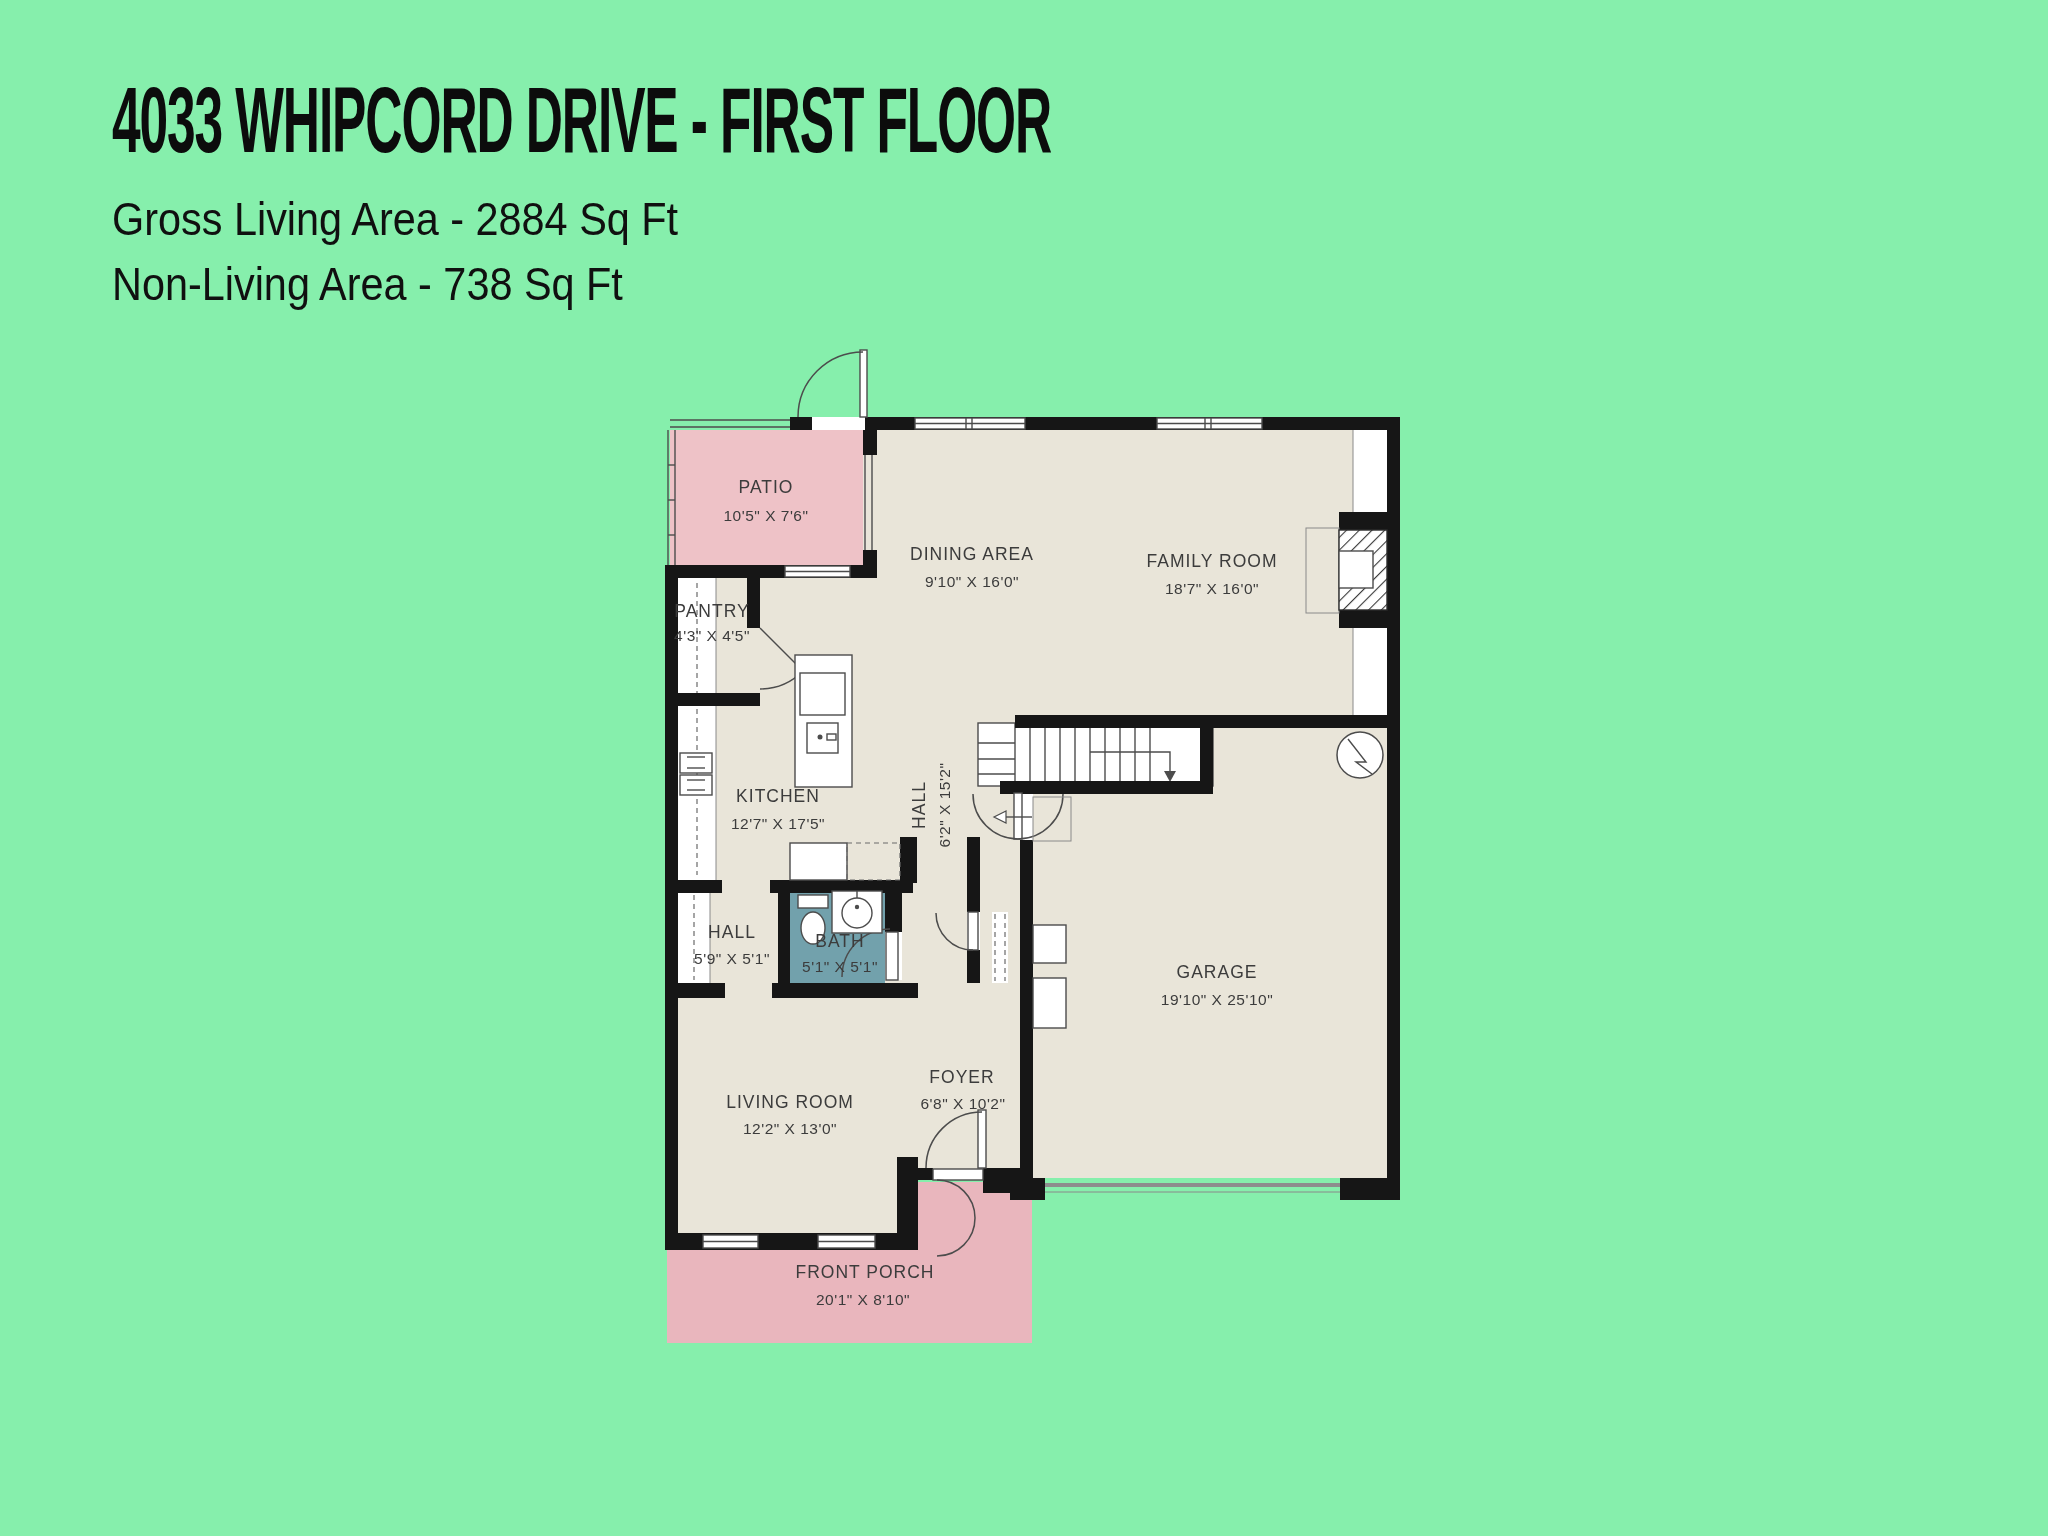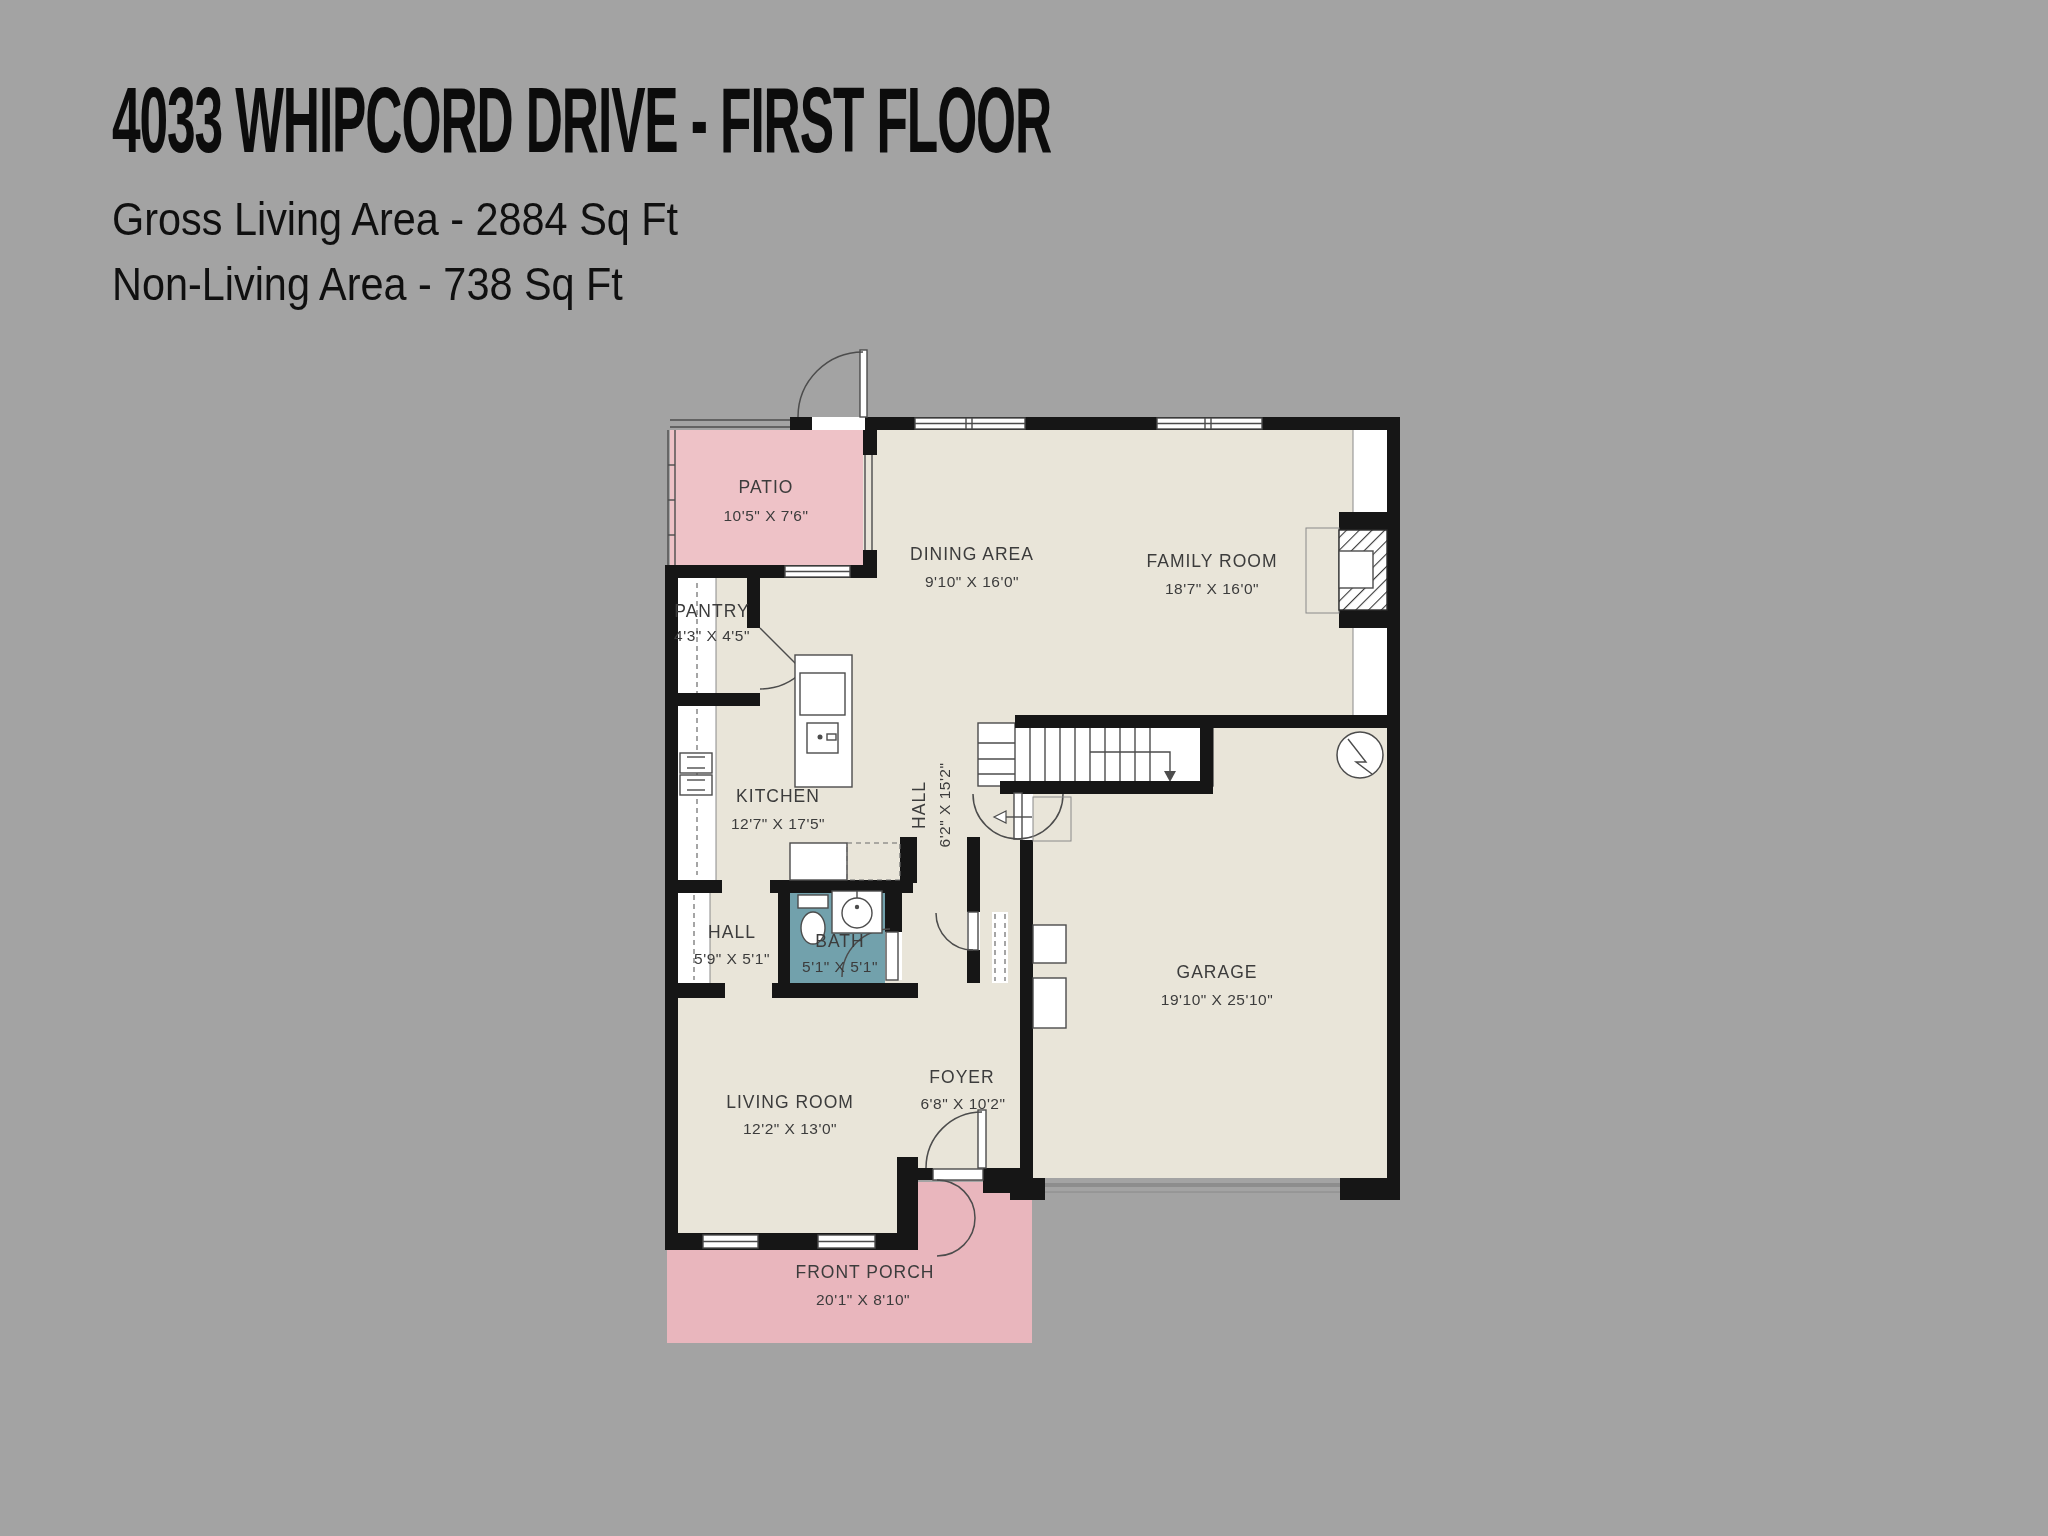--- a/index.html
+++ b/index.html
@@ -1,20 +1,20 @@
 <!DOCTYPE html>
 <html style="--wall: #161616; --beige: #e9e5d9; --pink: #eec2c7; --pink2: #e9b6bd; --teal: #72a1ac; --label: #3c3c3c;"><head>
 <meta charset="utf-8">
 <style>
   :root{
     --wall:#161616; --beige:#e9e5d9; --pink:#eec2c7; --pink2:#e9b6bd;
     --teal:#72a1ac; --label:#3c3c3c; --thin:#5a5a5a;
   }
   html,body{margin:0;padding:0;background:#ffffff;}
-  .page{position:relative;width:2048px;height:1536px;background:#a3a3a3;overflow:hidden;
+  .page{position:relative;width:2048px;height:1536px;background:#86efac;overflow:hidden;
         font-family:"Liberation Sans", sans-serif;}
   .hdr{position:absolute;left:112px;top:72px;}
   .hdr h1{margin:0;font-size:92px;font-weight:800;letter-spacing:-2px;line-height:1.05;
           color:#0c0c0c;white-space:nowrap;transform:scaleX(0.56);transform-origin:0 0;}
   .sub{font-size:46px;font-weight:400;color:#101010;white-space:nowrap;
        transform:scaleX(0.90);transform-origin:0 0;}
   .sub1{position:absolute;left:0px;top:120px;}
   .sub2{position:absolute;left:0px;top:185px;}
   .plan{position:absolute;left:660px;top:325px;}
   .wall{fill:var(--wall);}

